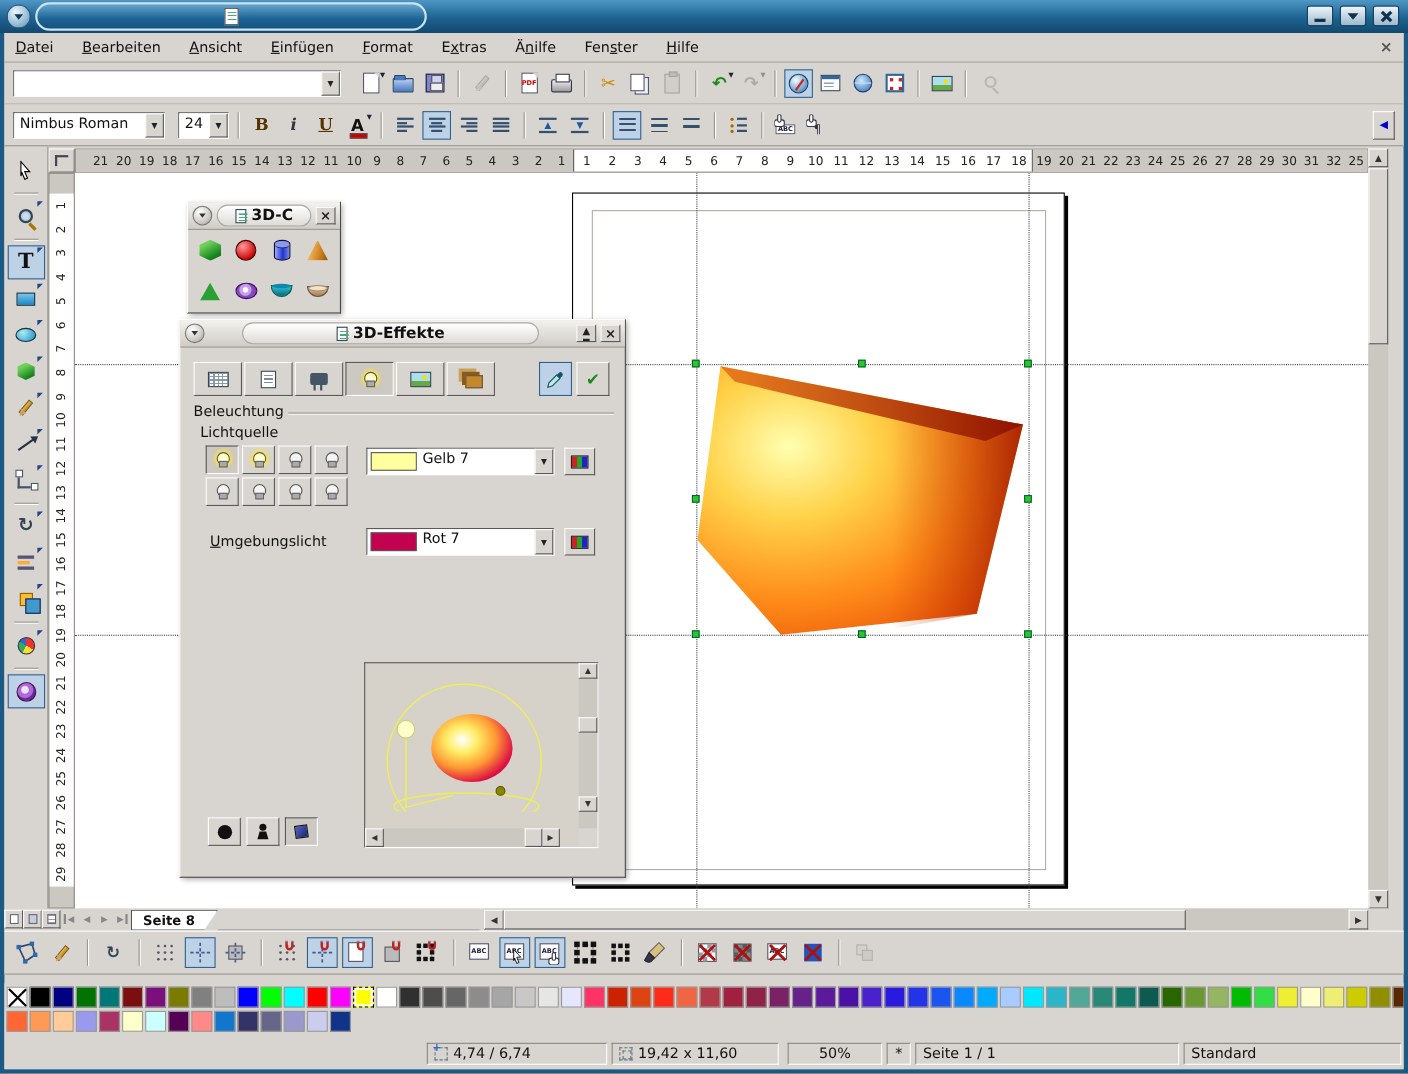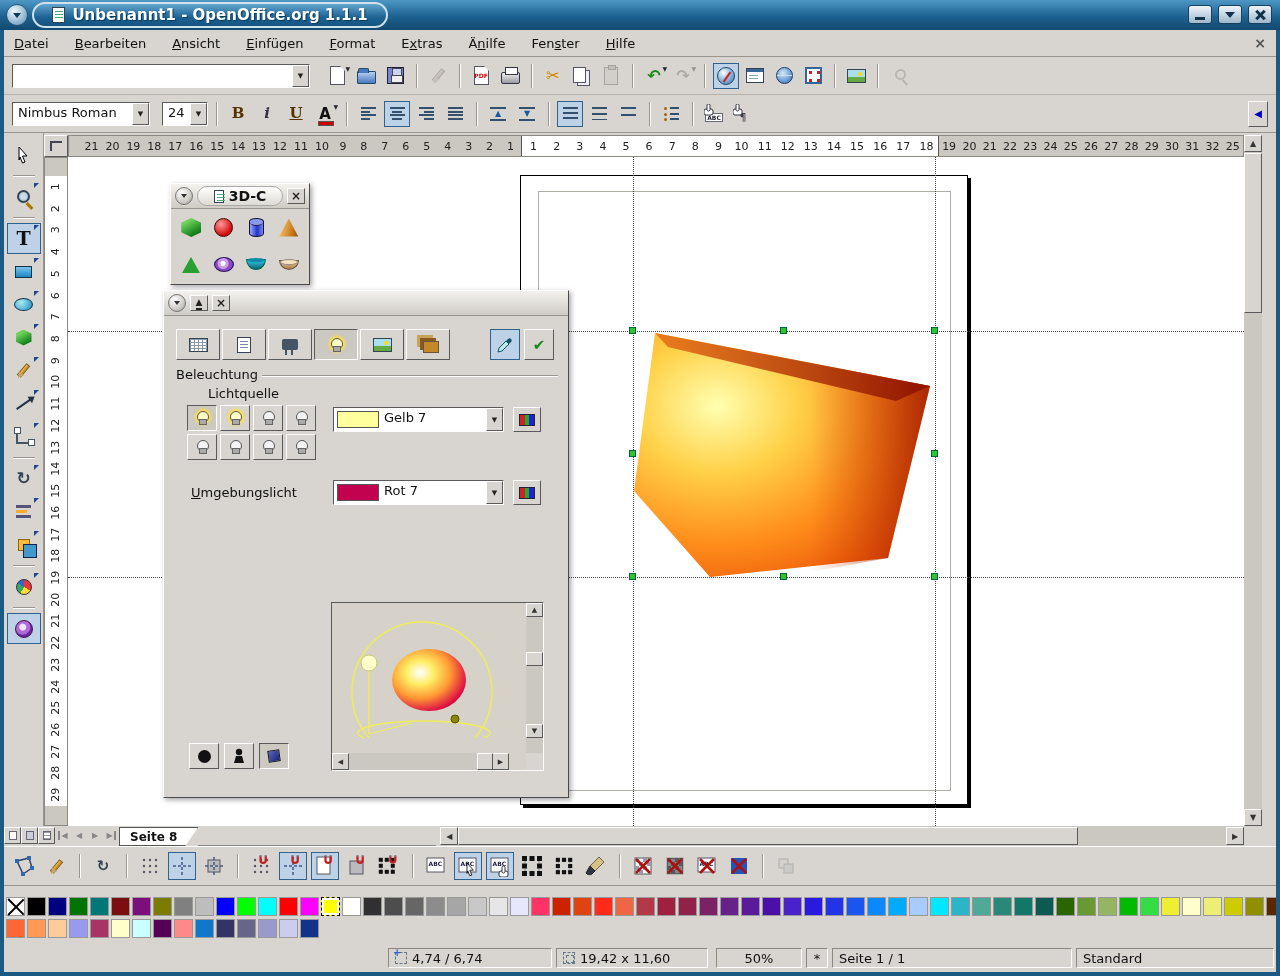--- a/index.html
+++ b/index.html
@@ -298,21 +298,20 @@
   <div class="abs frame" style="left:0;top:0;width:4px;height:976px"></div>
   <div class="abs frame" style="left:1276px;top:0;width:4px;height:976px"></div>
   <div class="abs frame" style="left:0;top:972px;width:1280px;height:4px"></div>
 
   <div class="abs titlebar">
     <div class="abs tb-menu">
         <i></i>
       </div>
     <div class="abs tb-pill">
       <span class="tb-doc"></span>
-      <span>Unbenannt1 - OpenOffice.org 1.1.1</span>
     </div>
     <div class="abs tb-btns">
       <div class="wbtn">
           <span class="g-min"></span>
         </div>
       <div class="wbtn">
           <span class="g-shade"></span>
         </div>
       <div class="wbtn">
           <span class="g-close"></span>
@@ -1047,20 +1046,24 @@
           <span class="s-half"></span>
         </span>
     </div>
   </div>
 
   <div class="float fxwin">
     <div class="ftitle">
       <span class="fmenu">
           <i></i>
         </span>
+      <span class="fpill" style="flex:1;margin:0 30px">
+        <span class="tb-doc" style="width:10px;height:13px"></span>
+        <span>3D-Effekte</span>
+      </span>
       <span class="fbtn btn raised">
           <span style="border-bottom:2px solid #222;padding-bottom:1px">▲</span>
         </span>
       <span class="fbtn btn raised">
           <span class="x">×</span>
         </span>
     </div>
 
     <div class="tabbtn btn raised" style="left:12px;top:38px">
         <span class="t-geo" style="background-image:repeating-linear-gradient(90deg,#89a 0 1px,transparent 1px 4px),repeating-linear-gradient(#89a 0 1px,transparent 1px 3px)"></span>
@@ -1085,21 +1088,21 @@
           <path d="M2 16l1-4 7-7 3 3-7 7-4 1z" fill="#bfe8e8" stroke="#156"></path>
           <path d="M10 5l3 3 2-2a2.1 2.1 0 0 0-3-3l-2 2z" fill="#156"></path>
         </svg>
     </div>
     <div class="tabbtn btn raised" style="left:360px;top:38px;width:30px">
         <span style="color:#1a8a1a;font-size:15px;font-weight:bold">✔</span>
       </div>
 
     <span class="grp-label" style="left:12px;top:76px">Beleuchtung</span>
     <div class="grp-line" style="left:98px;top:84px;width:296px"></div>
-    <span class="dlg-label" style="left:44px;top:95px">Lichtquelle</span>
+    <span class="dlg-label" style="left:18px;top:95px">Lichtquelle</span>
 
     <div style="position:absolute;left:23px;top:114px;width:136px;display:flex;flex-wrap:wrap;gap:3px">
 
     <button class="lightbtn btn raised pressed lit">
           <span class="bulb"></span>
         </button>
         <button class="lightbtn btn raised lit">
           <span class="bulb"></span>
         </button>
         <button class="lightbtn btn raised">

